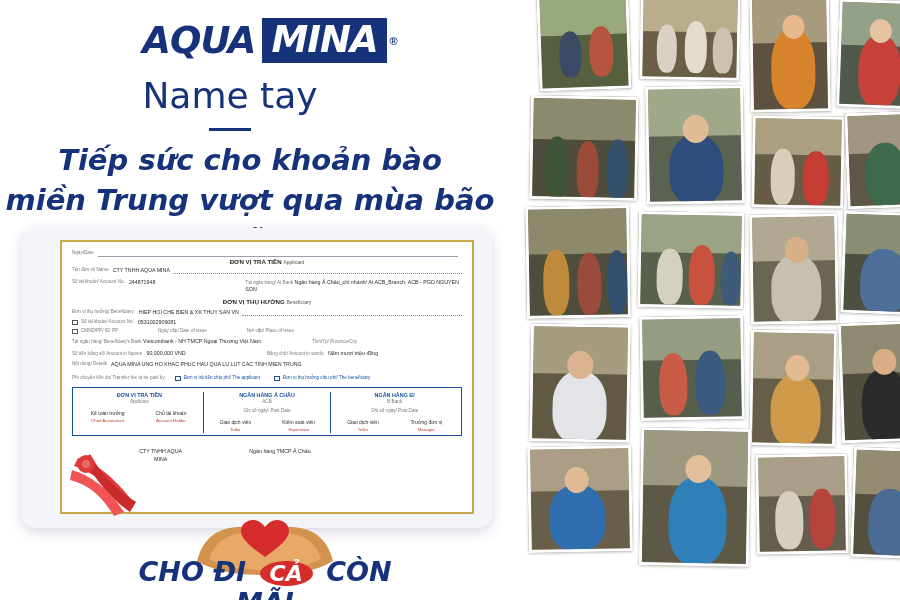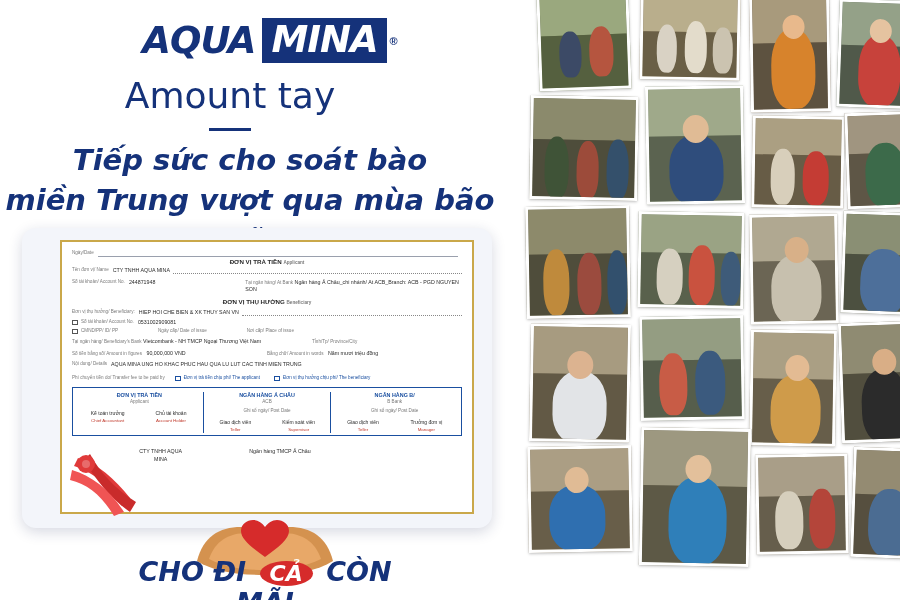--- a/index.html
+++ b/index.html
@@ -122,24 +122,24 @@
   <div class="left">
 
     <div class="logo-wrap">
       <div class="logo-row">
         <span class="logo-aqua">AQUA</span>
         <span class="logo-mina">MINA</span>
         <span class="logo-reg">®</span>
       </div>
     </div>
 
-    <div class="chung-tay">Amount tay</div>
+    <div class="chung-tay">Name tay</div>
     <div class="rule"></div>
     <div class="tagline">
-      <span>Tiếp sức cho soát bào</span><br>
+      <span>Tiếp sức cho khoản bào</span><br>
       <span>miền Trung vượt qua mùa bão lũ</span>
     </div>
 
     <div class="doc-card">
       <div class="doc-inner">
 
         <div class="doc-row doc-center" style="justify-content:center;">
           <span class="tiny">Ngày/Date</span>
           <span class="doc-line"></span>
         </div>

